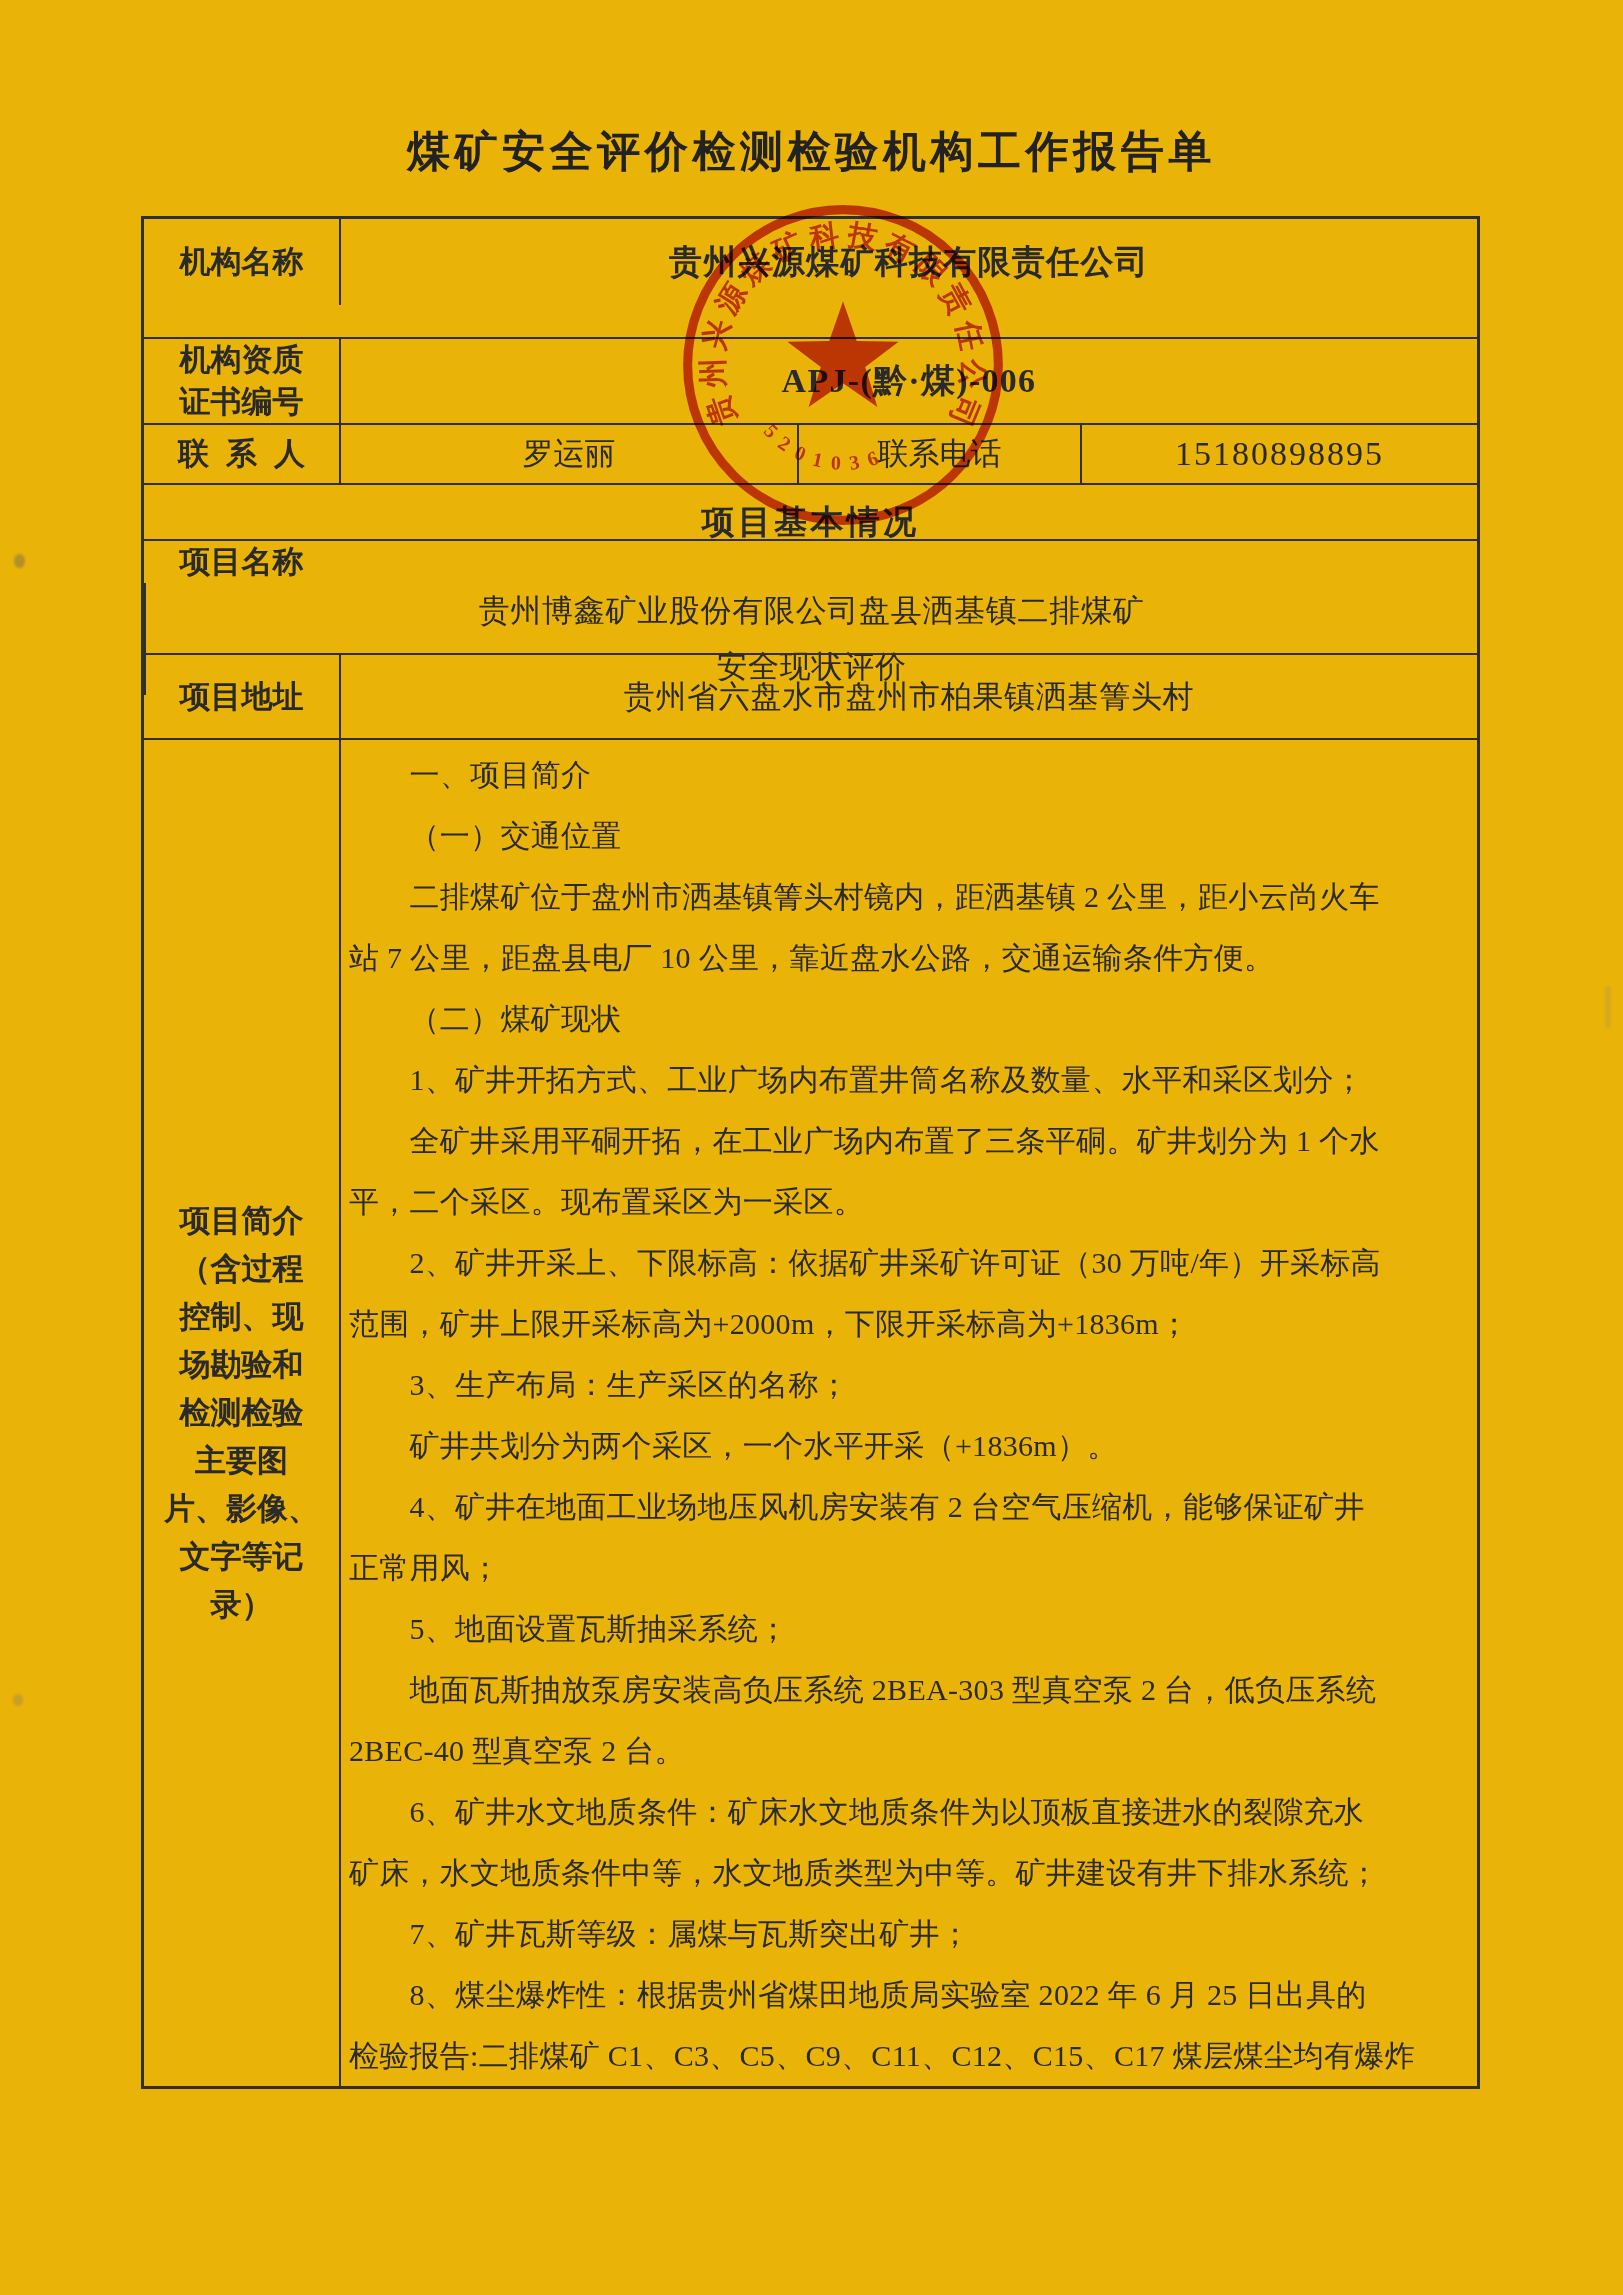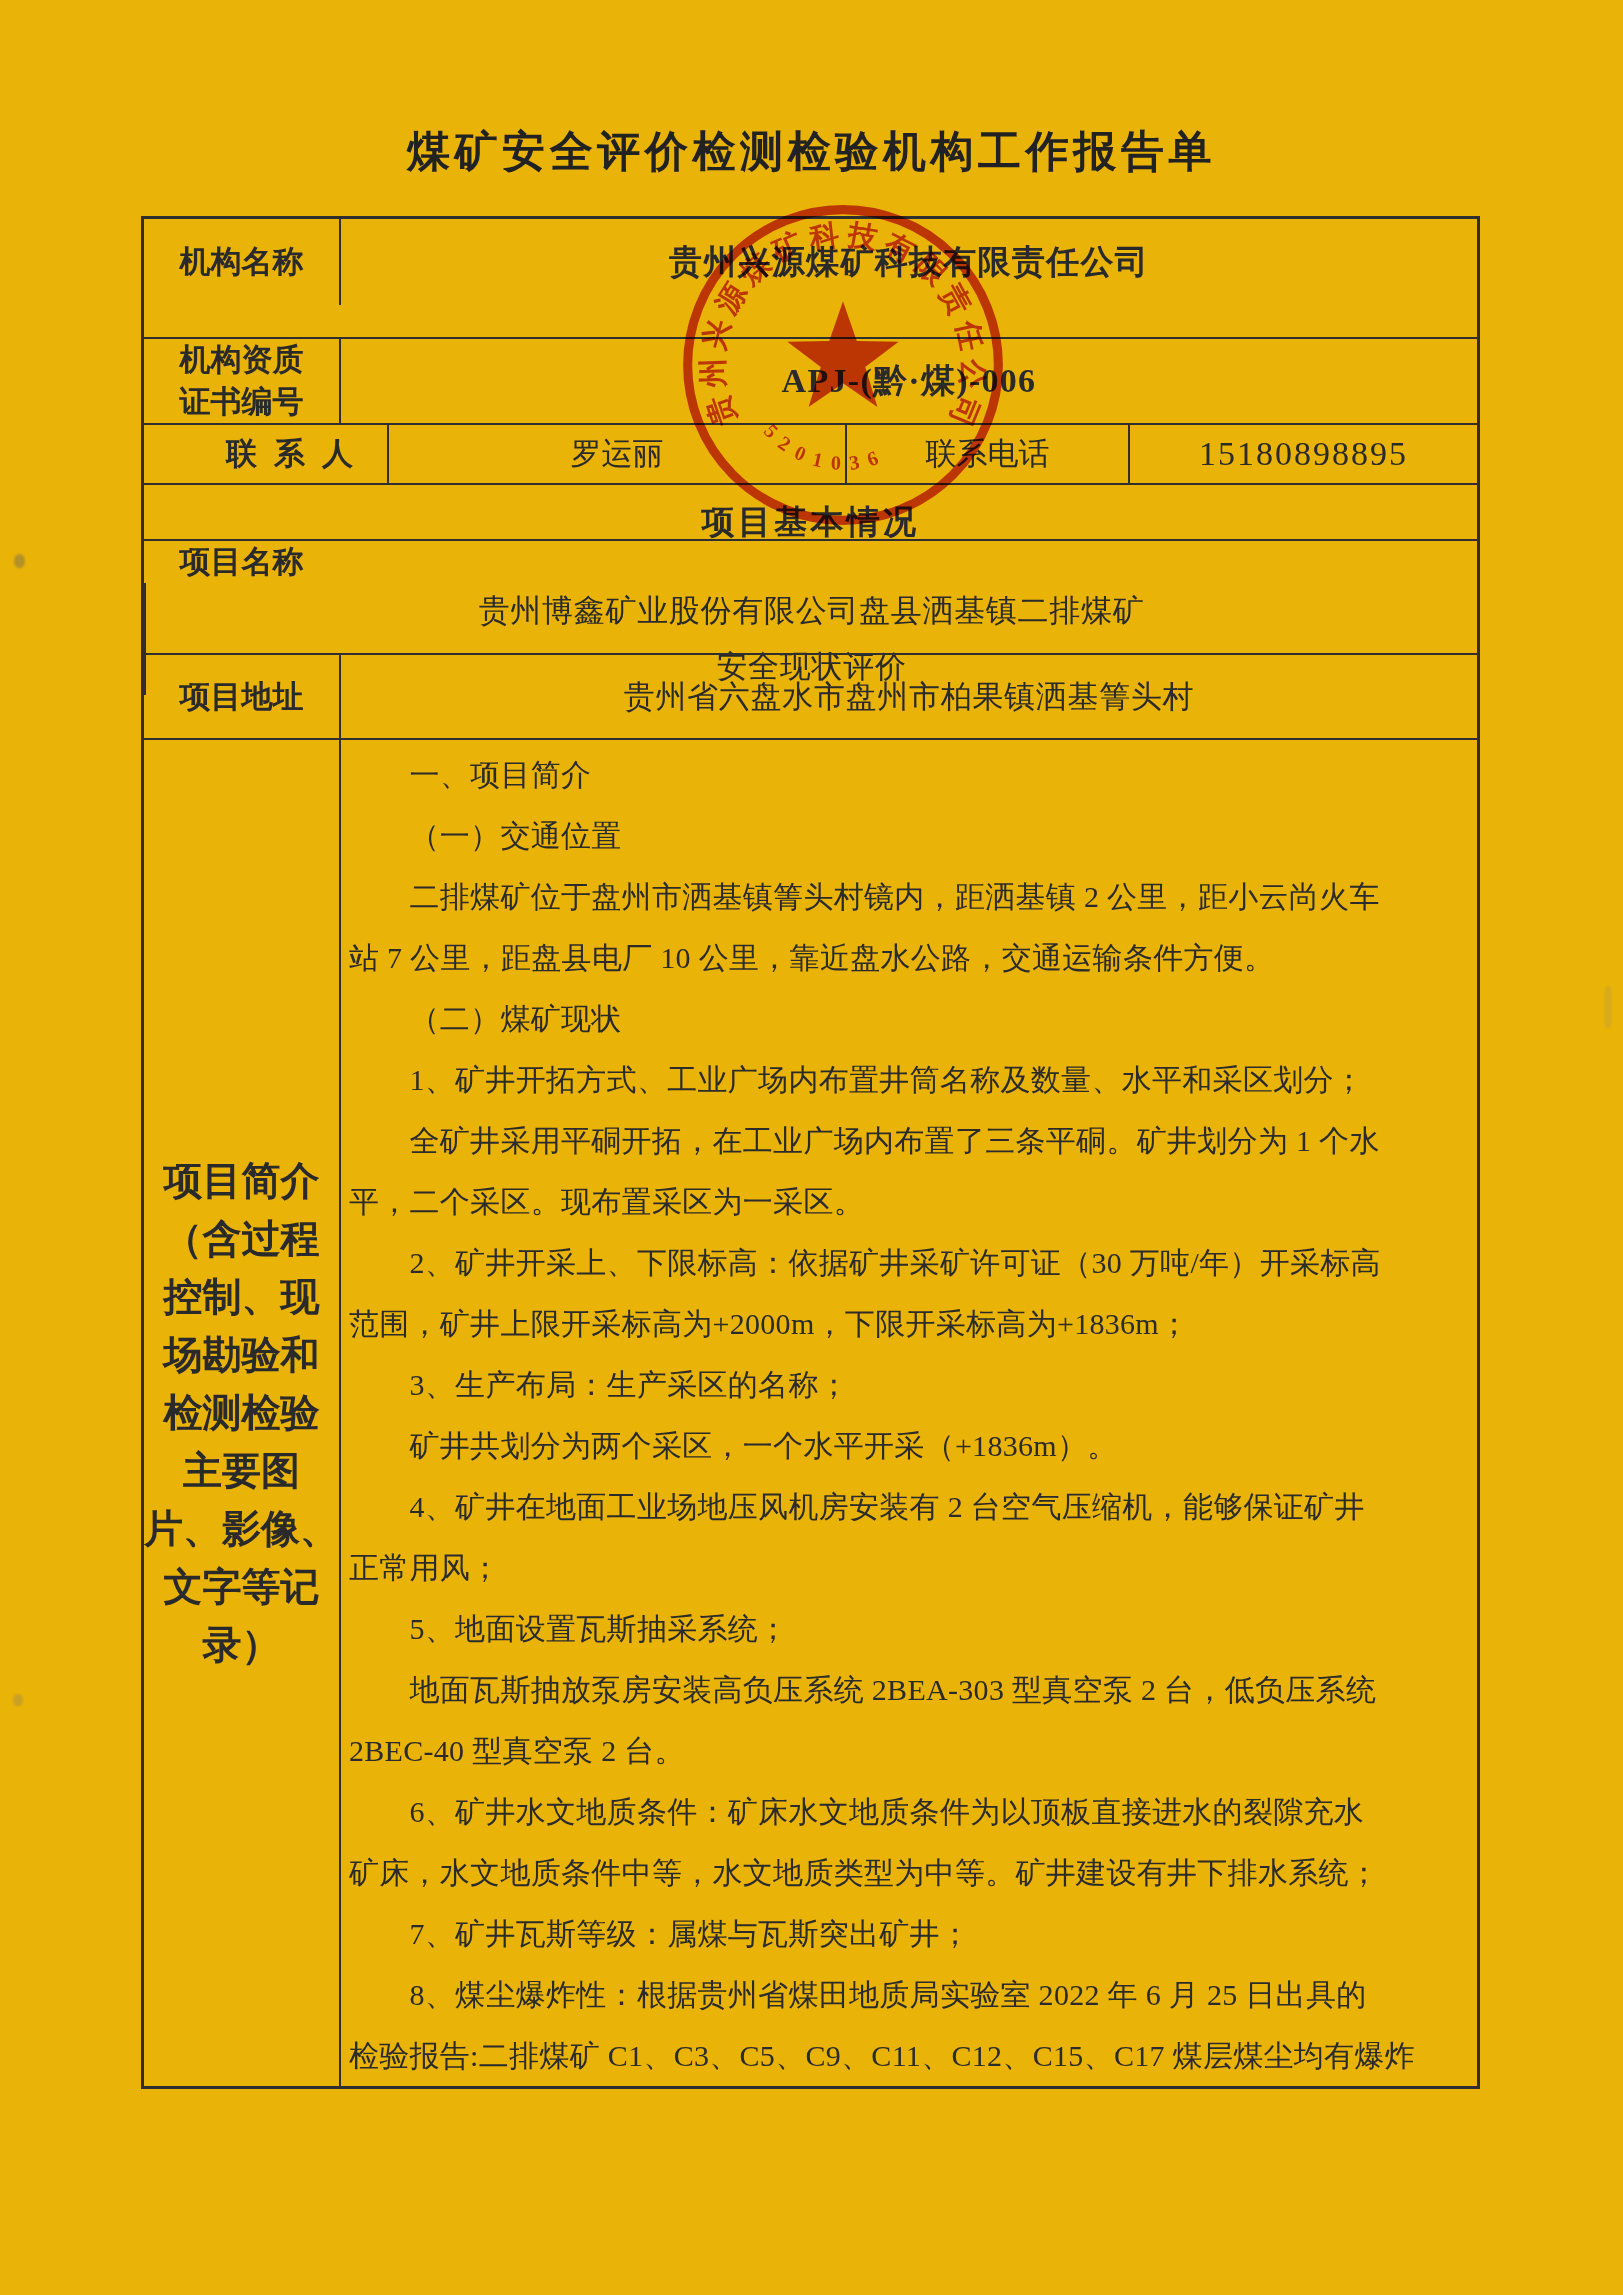--- a/index.html
+++ b/index.html
@@ -18,28 +18,28 @@
   .grow{flex:1;}
   .r1{height:103px;}
   .r2{height:92px;margin-top:32px;}
   .r3{height:71px;}
   .r4{height:56px;}
   .r5{height:114px;flex-direction:column;}
   .r6{height:101px;}
   .r7{flex:1;}
   .org-value{font-size:33px;font-weight:bold;letter-spacing:1.3px;}
   .cert-value{font-size:34px;font-weight:bold;letter-spacing:1.3px;}
-  .contact-label{letter-spacing:0.55em;text-indent:0.55em;margin-left:48px;}
+  .contact-label{letter-spacing:0.55em;text-indent:0.55em;}
   .name-cell{width:458px;flex:none;font-size:31px;}
   .phone-label-cell{width:283px;flex:none;font-size:31px;}
   .phone-cell{font-size:34px;letter-spacing:2px;}
   .section-cell{font-size:33px;font-weight:bold;letter-spacing:3.3px;justify-content:center;margin-top:20px;}
   .two-line{font-size:31px;line-height:56px;white-space:pre-line;letter-spacing:0.7px;}
   .addr-value{font-size:31px;letter-spacing:0.7px;}
-  .brief-label{font-size:39px;line-height:58px;border-radius:19px;}
+  .brief-label{font-size:31px;line-height:48px;border-radius:19px;}
   .brief-content{flex:1;display:block;padding:3.9px 9.2px 0 7.9px;text-align:left;}
   .brief-content .line{font-size:30px;line-height:61px;white-space:pre;
         letter-spacing:0.3px;color:#2b2b2b;}
   
   .seal{position:absolute;left:674px;top:196px;width:338px;height:338px;
         opacity:0.88;mix-blend-mode:multiply;pointer-events:none;}
   .seal svg{width:100%;height:100%;}
   .seal text{font-family:"Liberation Serif","DejaVu Serif",serif;font-weight:bold;}
   
   .artifact{position:absolute;border-radius:50%;filter:blur(1.3px);}

